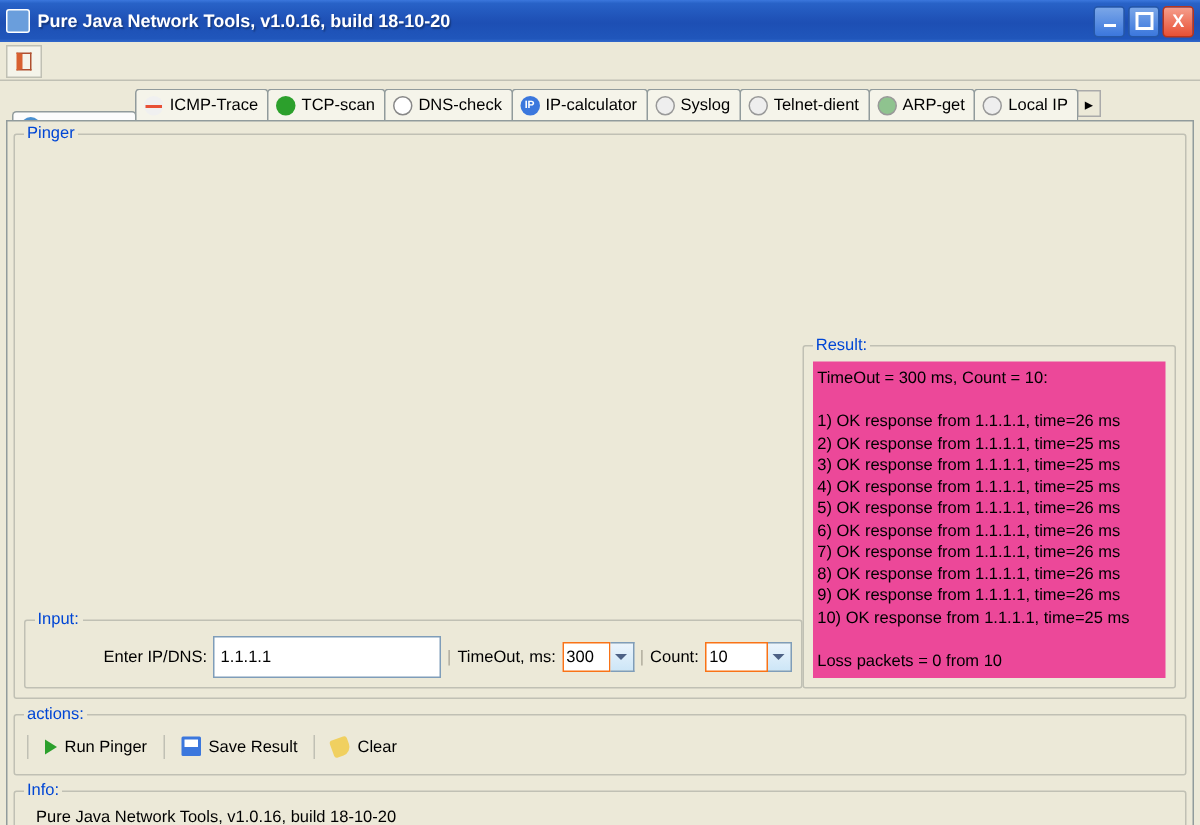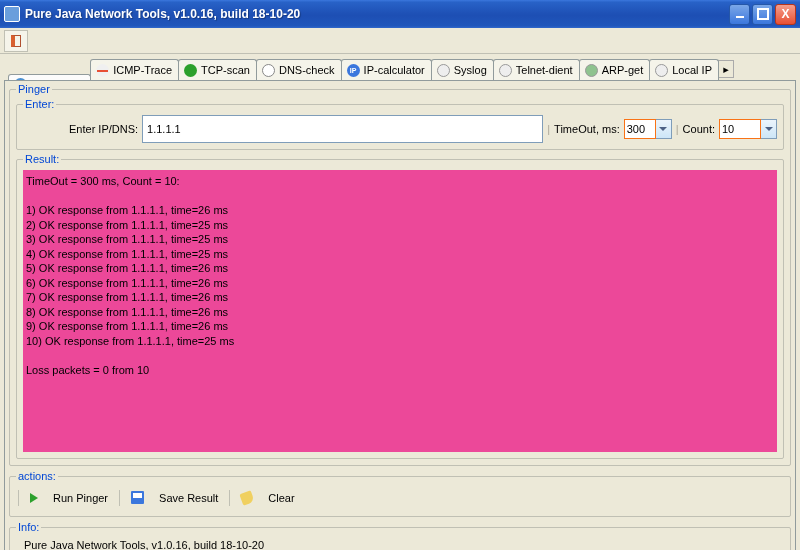--- a/index.html
+++ b/index.html
@@ -117,21 +117,21 @@
   padding: 2px 4px 4px 4px;
   display: flex;
   flex-direction: column;
 }
 fieldset {
   border: 1px solid #c0c0b4;
   border-radius: 2px;
   padding: 3px 6px 6px 6px;
   font-size: 11px;
 }
-fieldset.pinger { flex:1; display:flex; flex-direction:column;}
+fieldset.pinger { flex:1; display:flex; flex-direction:row;align-items:flex-end;}
 legend { color: #0046d5; padding: 0 2px; }
 .input-row {
   display:flex; align-items:center; gap:4px; margin-top:2px;padding-left:46px;
 }
 .ip-input {
   flex:1; height:28px; border:1px solid #7f9db9; padding:2px 4px; font-size:11px;
 }
 .lbl{font-size:11px;}
 .sep{color:#aca899;}
 .spin {
@@ -146,21 +146,21 @@
   display:flex;align-items:center;justify-content:center;cursor:pointer;
 }
 .spin .arrow::before{content:"";border-left:4px solid transparent;border-right:4px solid transparent;border-top:4px solid #4d6185;}
 fieldset.results-fs { flex:1; margin-top:3px; display:flex; flex-direction:column;}
 .results {
   flex:1; background:#ec4899; border:none; padding:4px 3px; font-size:11px;
   line-height:14.5px; white-space:pre-wrap; margin-top:2px;
 }
 fieldset.actions-fs {margin-top:4px;}
 .actions {display:flex;align-items:center;gap:5px;padding:4px 2px;}
-.abtn{display:flex;align-items:center;gap:15px;padding:2px 6px;cursor:pointer;}
+.abtn{display:flex;align-items:center;gap:5px;padding:2px 6px;cursor:pointer;}
 .ico-play{width:0;height:0;border-top:5px solid transparent;border-bottom:5px solid transparent;border-left:8px solid #2ca02c;}
 .ico-save{width:13px;height:13px;background:#3b77dd;position:relative;border-radius:1px;}
 .ico-save::before{content:"";position:absolute;left:2px;top:2px;width:9px;height:5px;background:#fff;}
 .ico-clear{width:12px;height:12px;background:#f0d060;transform:rotate(-20deg);border-radius:2px 2px 6px 2px;}
 .vsep{width:1px;height:16px;background:#c0c0b4;}
 fieldset.info-fs{margin-top:4px;}
 .info{display:flex;align-items:center;gap:6px;padding:3px 2px;}
 </style>
 </head>
 <body>
@@ -216,21 +216,21 @@
       <span class="tico tco-lip"></span>
       <span>Local IP</span>
     </div>
   <div class="tab-scroll">▸</div>
 </div>
 
 <div class="content">
   <fieldset class="pinger">
     <legend>Pinger</legend>
     <fieldset>
-      <legend>Enter:</legend>
+      <legend>Input:</legend>
       <div class="input-row">
         <span class="lbl">Enter IP/DNS:</span>
         <input class="ip-input" value="1.1.1.1" style="">
         <span class="sep">|</span>
         <span class="lbl">TimeOut, ms:</span>
         <div class="spin">
           <input value="300" style="">
           <div class="arrow"></div>
         </div>
         <span class="sep">|</span>

